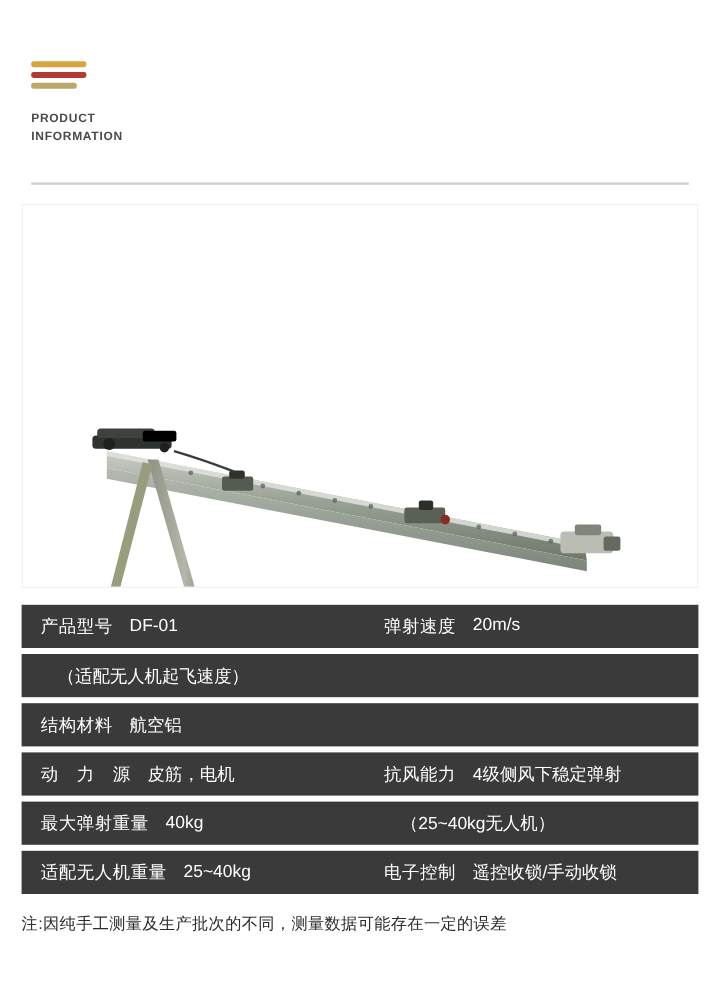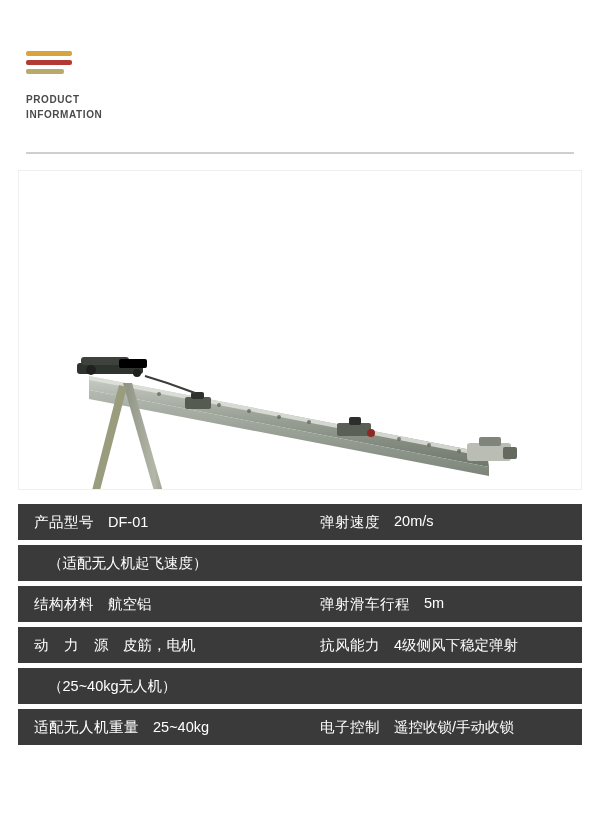--- a/index.html
+++ b/index.html
@@ -236,51 +236,52 @@
         <span class="cell lbl"></span>
         <span class="cell val">（适配无人机起飞速度）</span>
       </div>
     </div>
 
     <div class="spec-row">
       <div class="col-left">
         <span class="cell lbl">结构材料</span>
         <span class="cell val">航空铝</span>
       </div>
-      <div class="col-right">
-        <span class="cell lbl">弹射滑车行程</span>
-        <span class="cell val">5m</span>
-      </div>
     </div>
 
     <div class="spec-row">
       <div class="col-left">
         <span class="cell lbl">动　力　源</span>
         <span class="cell val">皮筋，电机</span>
       </div>
       <div class="col-right">
         <span class="cell lbl">抗风能力</span>
         <span class="cell val">4级侧风下稳定弹射</span>
       </div>
     </div>
 
     <div class="spec-row">
+      <div class="col-left">
+        <span class="cell lbl">最大弹射重量</span>
+        <span class="cell val">40kg</span>
+      </div>
       <div class="col-right">
         <span class="cell lbl"></span>
         <span class="cell val">（25~40kg无人机）</span>
       </div>
     </div>
 
     <div class="spec-row">
       <div class="col-left">
         <span class="cell lbl">适配无人机重量</span>
         <span class="cell val">25~40kg</span>
       </div>
       <div class="col-right">
         <span class="cell lbl">电子控制</span>
         <span class="cell val">遥控收锁/手动收锁</span>
       </div>
     </div>
 
   </div>
 
+  <div class="note">注:因纯手工测量及生产批次的不同，测量数据可能存在一定的误差</div>
 
 </div>
 
 </body></html>

